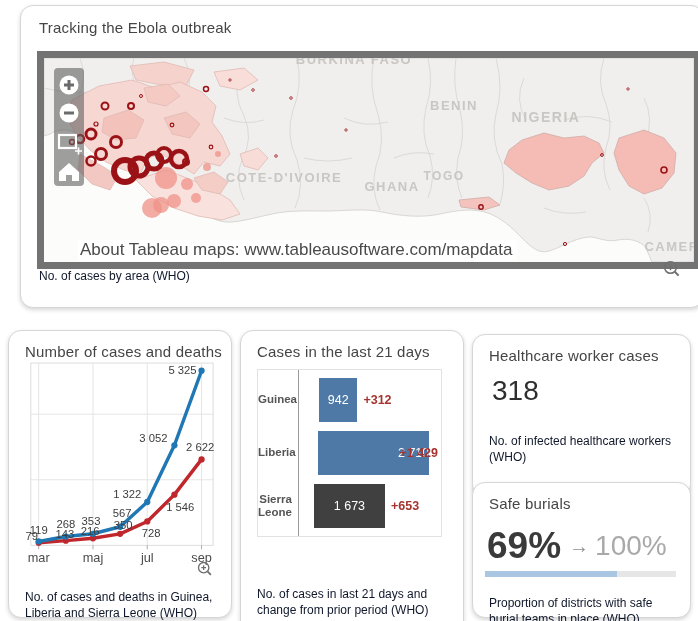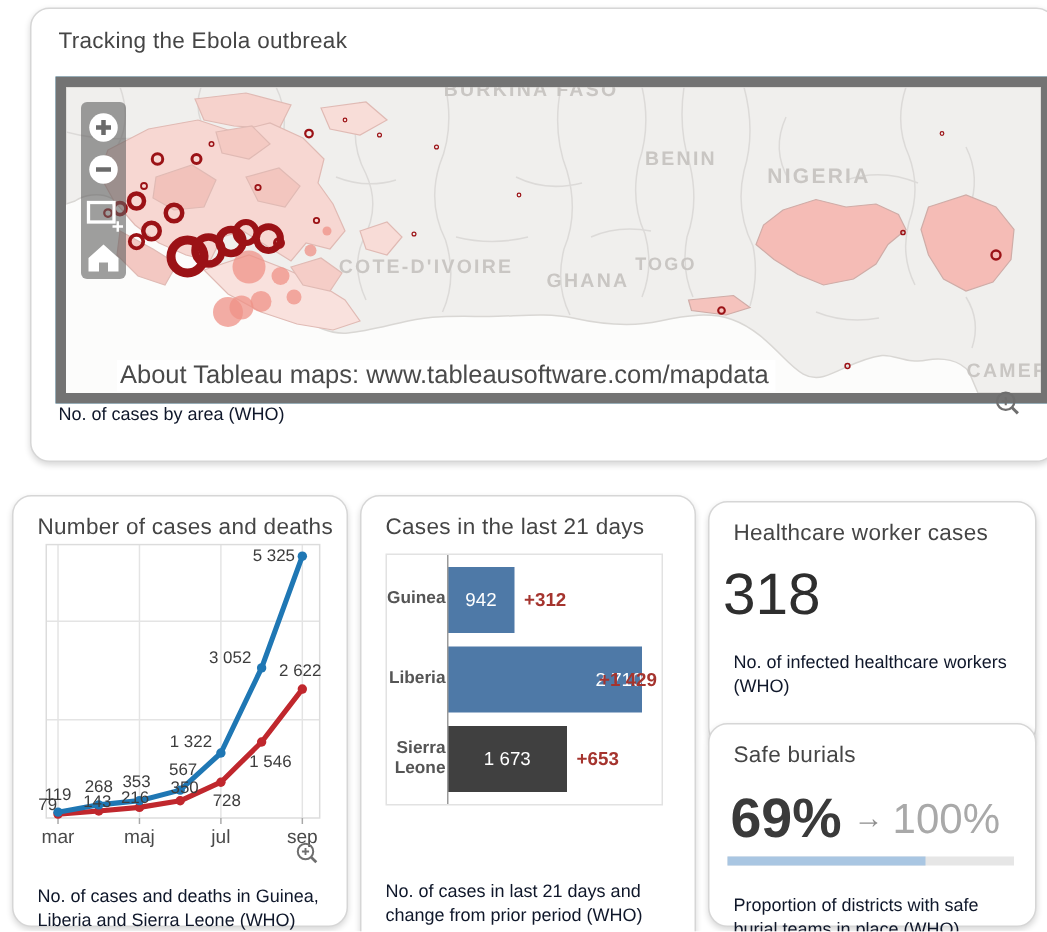--- a/index.html
+++ b/index.html
@@ -26,30 +26,30 @@
   #line-svg{position:absolute;left:14px;top:24px;width:196px;height:218px;}
   #p-line .zoomicon{right:16px;top:230px;}
   #p-line .caption{left:16px;top:246px;right:12px;}
 
   
   #p-bar{left:240px;top:330px;width:224px;height:360px;}
   #p-bar .ptitle{left:16px;top:12px;}
   .bar-plot{position:absolute;left:16px;top:38px;width:185px;height:168px;border:1px solid #e2e2e2;box-sizing:border-box;padding:8px 6px 8px 0;display:flex;flex-direction:column;justify-content:space-between;}
   .bar-plot::after{content:'';position:absolute;left:40px;top:0;bottom:0;width:1px;background:#9a9a9a;}
   .bar-row{display:flex;align-items:center;height:44px;}
-  .bar-label{flex:0 0 40px;box-sizing:border-box;text-align:right;padding-right:1px;font-weight:bold;color:#555;font-size:11.5px;line-height:1.15;}
+  .bar-label{flex:0 0 40px;box-sizing:border-box;text-align:right;padding-right:22px;font-weight:bold;color:#555;font-size:11.5px;line-height:1.15;}
   .bar-track{position:relative;flex:1;height:44px;}
   .bar{height:100%;display:flex;align-items:center;justify-content:center;color:#fff;font-size:12.5px;}
   .bar-change{position:absolute;top:50%;transform:translateY(-50%);font-size:12.5px;font-weight:bold;white-space:nowrap;}
   #p-bar .caption{left:16px;top:243px;right:12px;}
 
   
   #p-kpi{left:472px;top:334px;width:219px;height:164px;}
   #p-kpi .ptitle{left:16px;top:12px;}
-  .kpi-value{position:absolute;left:9px;top:40px;font-size:39px;color:#2e2e2e;}
+  .kpi-value{position:absolute;left:19px;top:40px;font-size:28px;color:#2e2e2e;}
   #p-kpi .caption{left:16px;top:86px;right:10px;}
 
   #p-burial{left:472px;top:482px;width:219px;height:136px;}
   #p-burial .ptitle{left:16px;top:12px;}
   .burial-row{position:absolute;left:14px;top:42px;display:flex;align-items:center;}
   .bval{font-size:37px;color:#3a3a3a;font-weight:bold;}
   .barrowglyph{font-size:20px;color:#8f8f8f;margin:0 6px 0 8px;}
   .btarget{font-size:28px;color:#a9a9a9;}
   .pb{position:absolute;left:12px;right:14px;top:88px;height:6px;background:#e6e6e6;}
   .pb-fill{height:100%;background:#a9c6e2;width:0;}

